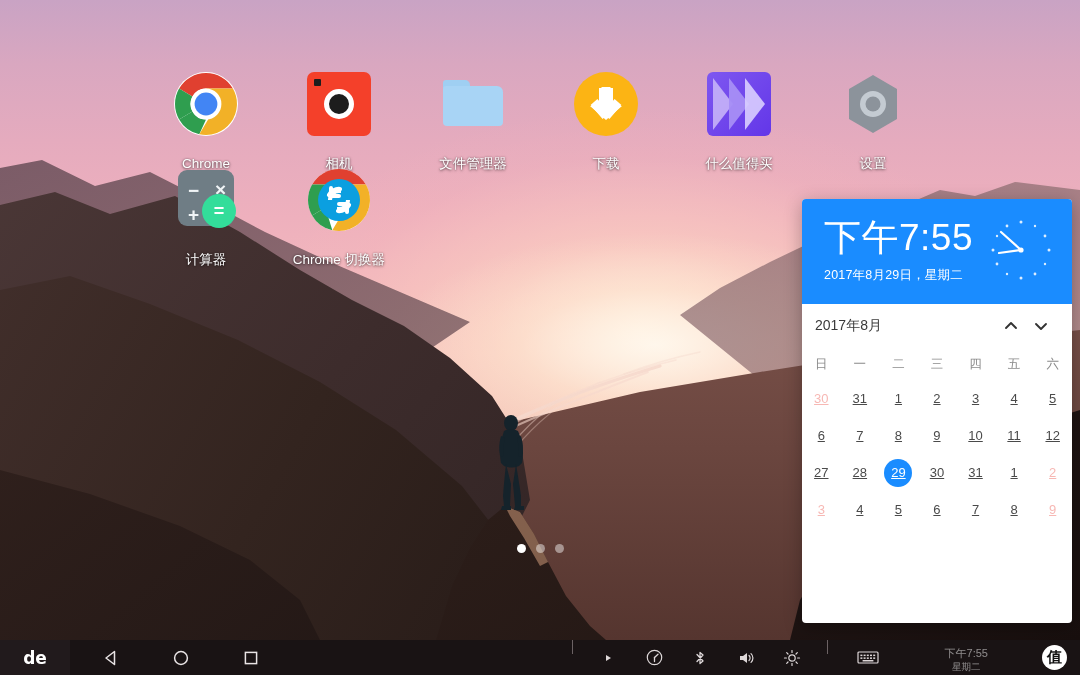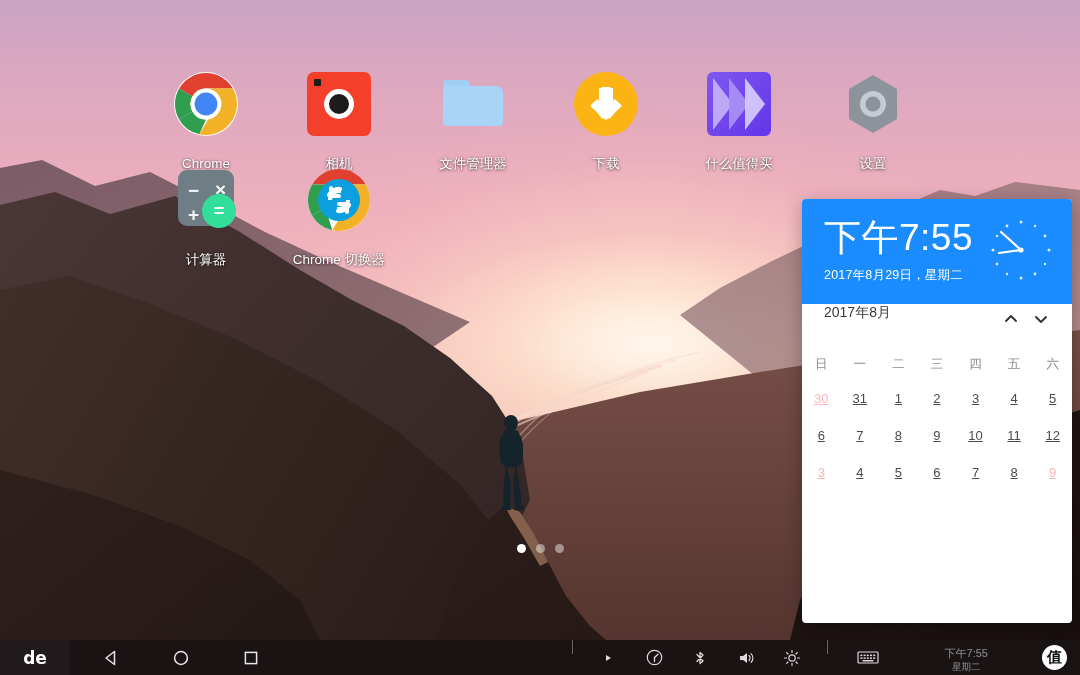--- a/index.html
+++ b/index.html
@@ -185,21 +185,21 @@
   .w-time {
     color:#fff; font-size:37px; font-weight:400; letter-spacing:.5px; line-height:44px;
   }
   .w-date {
     color:#fff; font-size:12.5px; margin-top:7px; letter-spacing:.2px;
   }
   .w-clockart { position:absolute; right:18px; top:18px; width:66px; height:66px; }
 
   .w-body { padding:0; background:#fff; }
   .w-monthrow {
-    height:44px; display:flex; padding:0 16px 0 22px;
+    height:44px; display:flex; align-items:center; padding:0 16px 0 13px;
   }
   .w-month { font-size:14px; color:#3a3a3a; flex:1; }
   .w-navbtn {
     width:30px; height:30px; display:flex; align-items:center; justify-content:center;
     cursor:pointer;
   }
   table.cal { width:100%; border-collapse:collapse; }
   table.cal th, table.cal td {
     text-align:center; font-size:13px; font-weight:400;
     height:37px; color:#4a4a4a;
@@ -471,20 +471,29 @@
           <tr>
             <td class="wk-end"><span class="daywrap">6</span></td>
             <td class=""><span class="daywrap">7</span></td>
             <td class=""><span class="daywrap">8</span></td>
             <td class=""><span class="daywrap">9</span></td>
             <td class=""><span class="daywrap">10</span></td>
             <td class=""><span class="daywrap">11</span></td>
             <td class="wk-end"><span class="daywrap">12</span></td>
           </tr>
           <tr>
+            <td class="wk-end"><span class="daywrap">27</span></td>
+            <td class=""><span class="daywrap">28</span></td>
+            <td class="today"><span class="daywrap">29</span></td>
+            <td class=""><span class="daywrap">30</span></td>
+            <td class=""><span class="daywrap">31</span></td>
+            <td class="muted"><span class="daywrap">1</span></td>
+            <td class="wk-end muted"><span class="daywrap">2</span></td>
+          </tr>
+          <tr>
             <td class="wk-end muted"><span class="daywrap">3</span></td>
             <td class="muted"><span class="daywrap">4</span></td>
             <td class="muted"><span class="daywrap">5</span></td>
             <td class="muted"><span class="daywrap">6</span></td>
             <td class="muted"><span class="daywrap">7</span></td>
             <td class="muted"><span class="daywrap">8</span></td>
             <td class="wk-end muted"><span class="daywrap">9</span></td>
           </tr>
         </tbody>
     </table>

